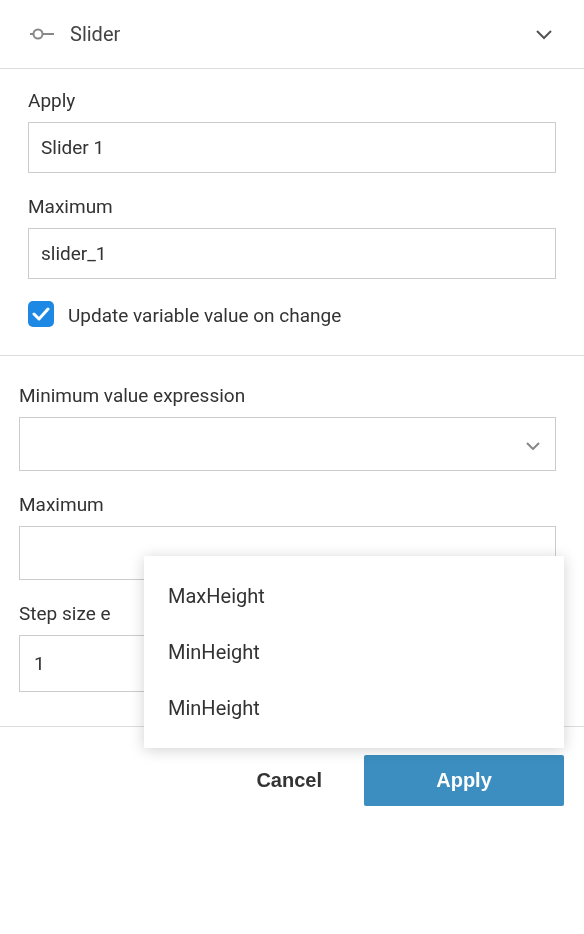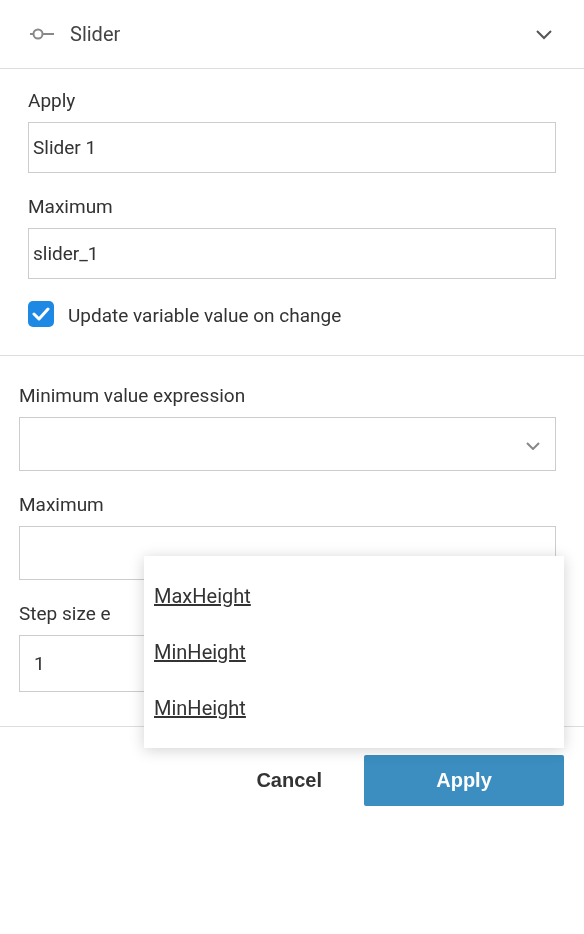--- a/index.html
+++ b/index.html
@@ -46,21 +46,21 @@
     }
     .field-label {
       font-size: 19px;
       color: #333;
       margin-bottom: 10px;
       display: block;
     }
     .text-input {
       width: 100%;
       border: 1px solid #ccc;
-      padding: 13px 4px;
+      padding: 13px 12px;
       font-size: 19px;
       color: #333;
       font-family: inherit;
       outline: none;
     }
     .field-group {
       margin-bottom: 22px;
     }
     .checkbox-row {
       display: flex;
@@ -114,25 +114,24 @@
       position: absolute;
       left: 144px;
       top: 556px;
       width: 420px;
       background: #fff;
       box-shadow: 0 2px 14px rgba(0,0,0,0.18);
       z-index: 10;
       padding: 12px 0;
     }
     .dropdown-item {
-      padding: 16px 10px;
-      font-size: 20px;
-      color: #333;
-      cursor: pointer;
-      text-decoration: underline;
+      padding: 16px 24px;
+      font-size: 20px;
+      color: #333;
+      cursor: pointer;
     }
     .footer {
       padding: 28px 20px 24px 20px;
       display: flex;
       justify-content: flex-end;
       align-items: center;
       gap: 24px;
     }
     .btn-cancel {
       background: none;

